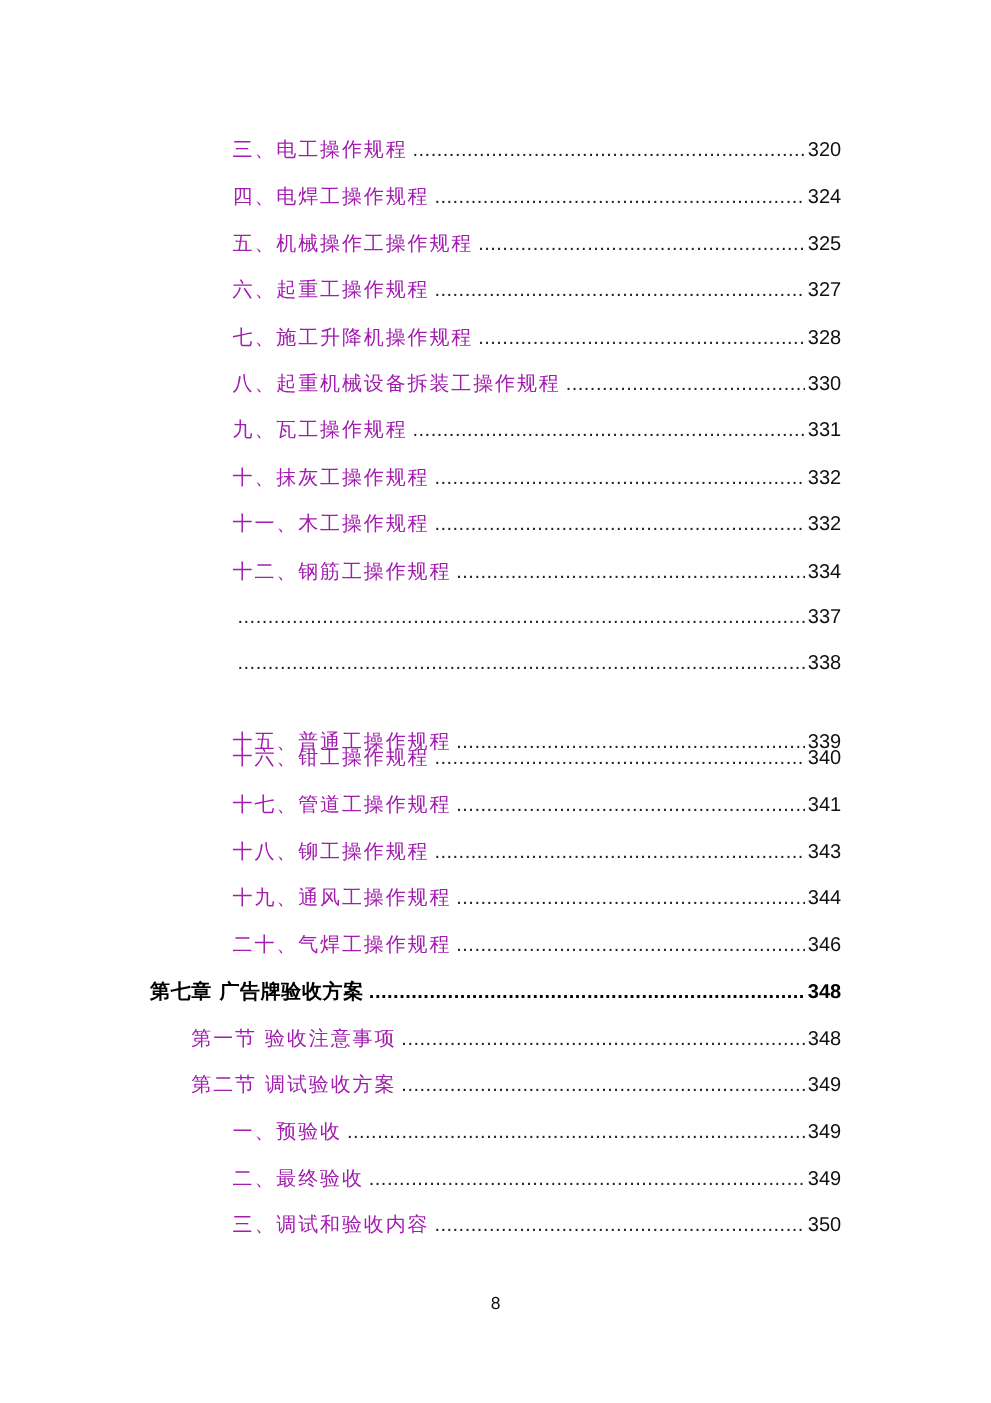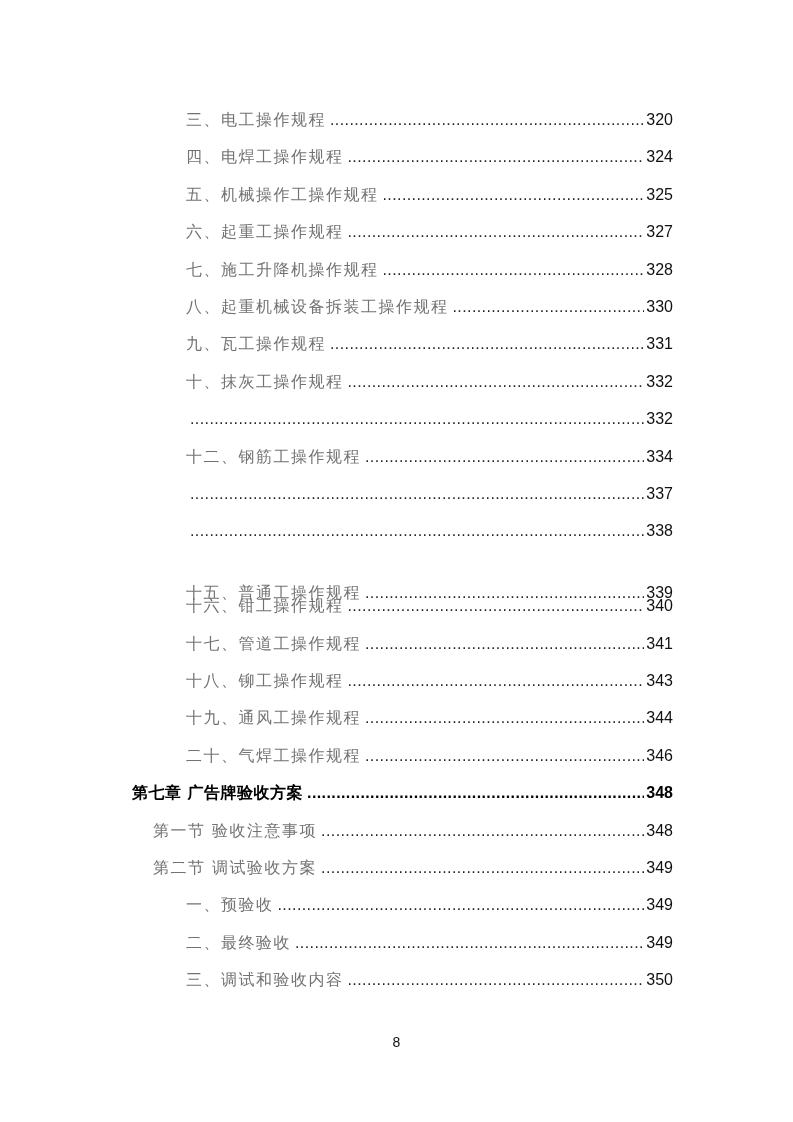--- a/index.html
+++ b/index.html
@@ -8,35 +8,35 @@
     font-family: "DejaVu Sans", "Liberation Sans", sans-serif;
     color: #1a1a1a;
   }
   .toc { position: absolute; top: 106px; left: 0; width: 793px; }
   .row {
     position: absolute; right: 120px; height: 28px;
     display: flex; align-items: baseline;
     font-size: 16px; line-height: 28px;
     white-space: nowrap; overflow: hidden;
   }
-  .row .title { flex: 0 0 auto; letter-spacing: 1.5px; color: #737373; }
+  .row .title { flex: 0 0 auto; letter-spacing: 1.5px; color: #a21caf; }
   .row .dots {
     flex: 1 1 auto; overflow: hidden; margin: 0 2px 0 4px;
     color: #222; font-family: "Liberation Sans", sans-serif; font-size: 16px;
     letter-spacing: 0.4px;
   }
   .row .dots::after {
     content: "........................................................................................................................................................................................................";
   }
   .row .page {
     flex: 0 0 auto; font-family: "Liberation Sans", sans-serif; font-size: 16px; color: #111;
   }
   .row.chapter .title, .row.chapter .page, .row.chapter .dots { font-weight: bold; color: #000; }
   .row.chapter .title { letter-spacing: 0.5px; }
-  .level-chapter { left: 120px; margin-left: 12px; }
+  .level-chapter { left: 120px; }
   .level-section { left: 153px; }
   .level-item { left: 186px; }
   .page-number {
     position: absolute; top: 1034px; left: 0; width: 793px; text-align: center;
     font-family: "Liberation Sans", sans-serif; font-size: 14px; color: #111;
   }
 </style>
 </head>
 <body>
 
@@ -75,20 +75,21 @@
     <span class="title">九、瓦工操作规程</span>
     <span class="dots"></span>
     <span class="page">331</span>
   </div>
   <div class="row level-item" style="top:261.8px">
     <span class="title">十、抹灰工操作规程</span>
     <span class="dots"></span>
     <span class="page">332</span>
   </div>
   <div class="row level-item" style="top:299.2px">
+    <span class="title">十一、木工操作规程</span>
     <span class="dots"></span>
     <span class="page">332</span>
   </div>
   <div class="row level-item" style="top:336.6px">
     <span class="title">十二、钢筋工操作规程</span>
     <span class="dots"></span>
     <span class="page">334</span>
   </div>
   <div class="row level-item" style="top:374px">
     <span class="dots"></span>

